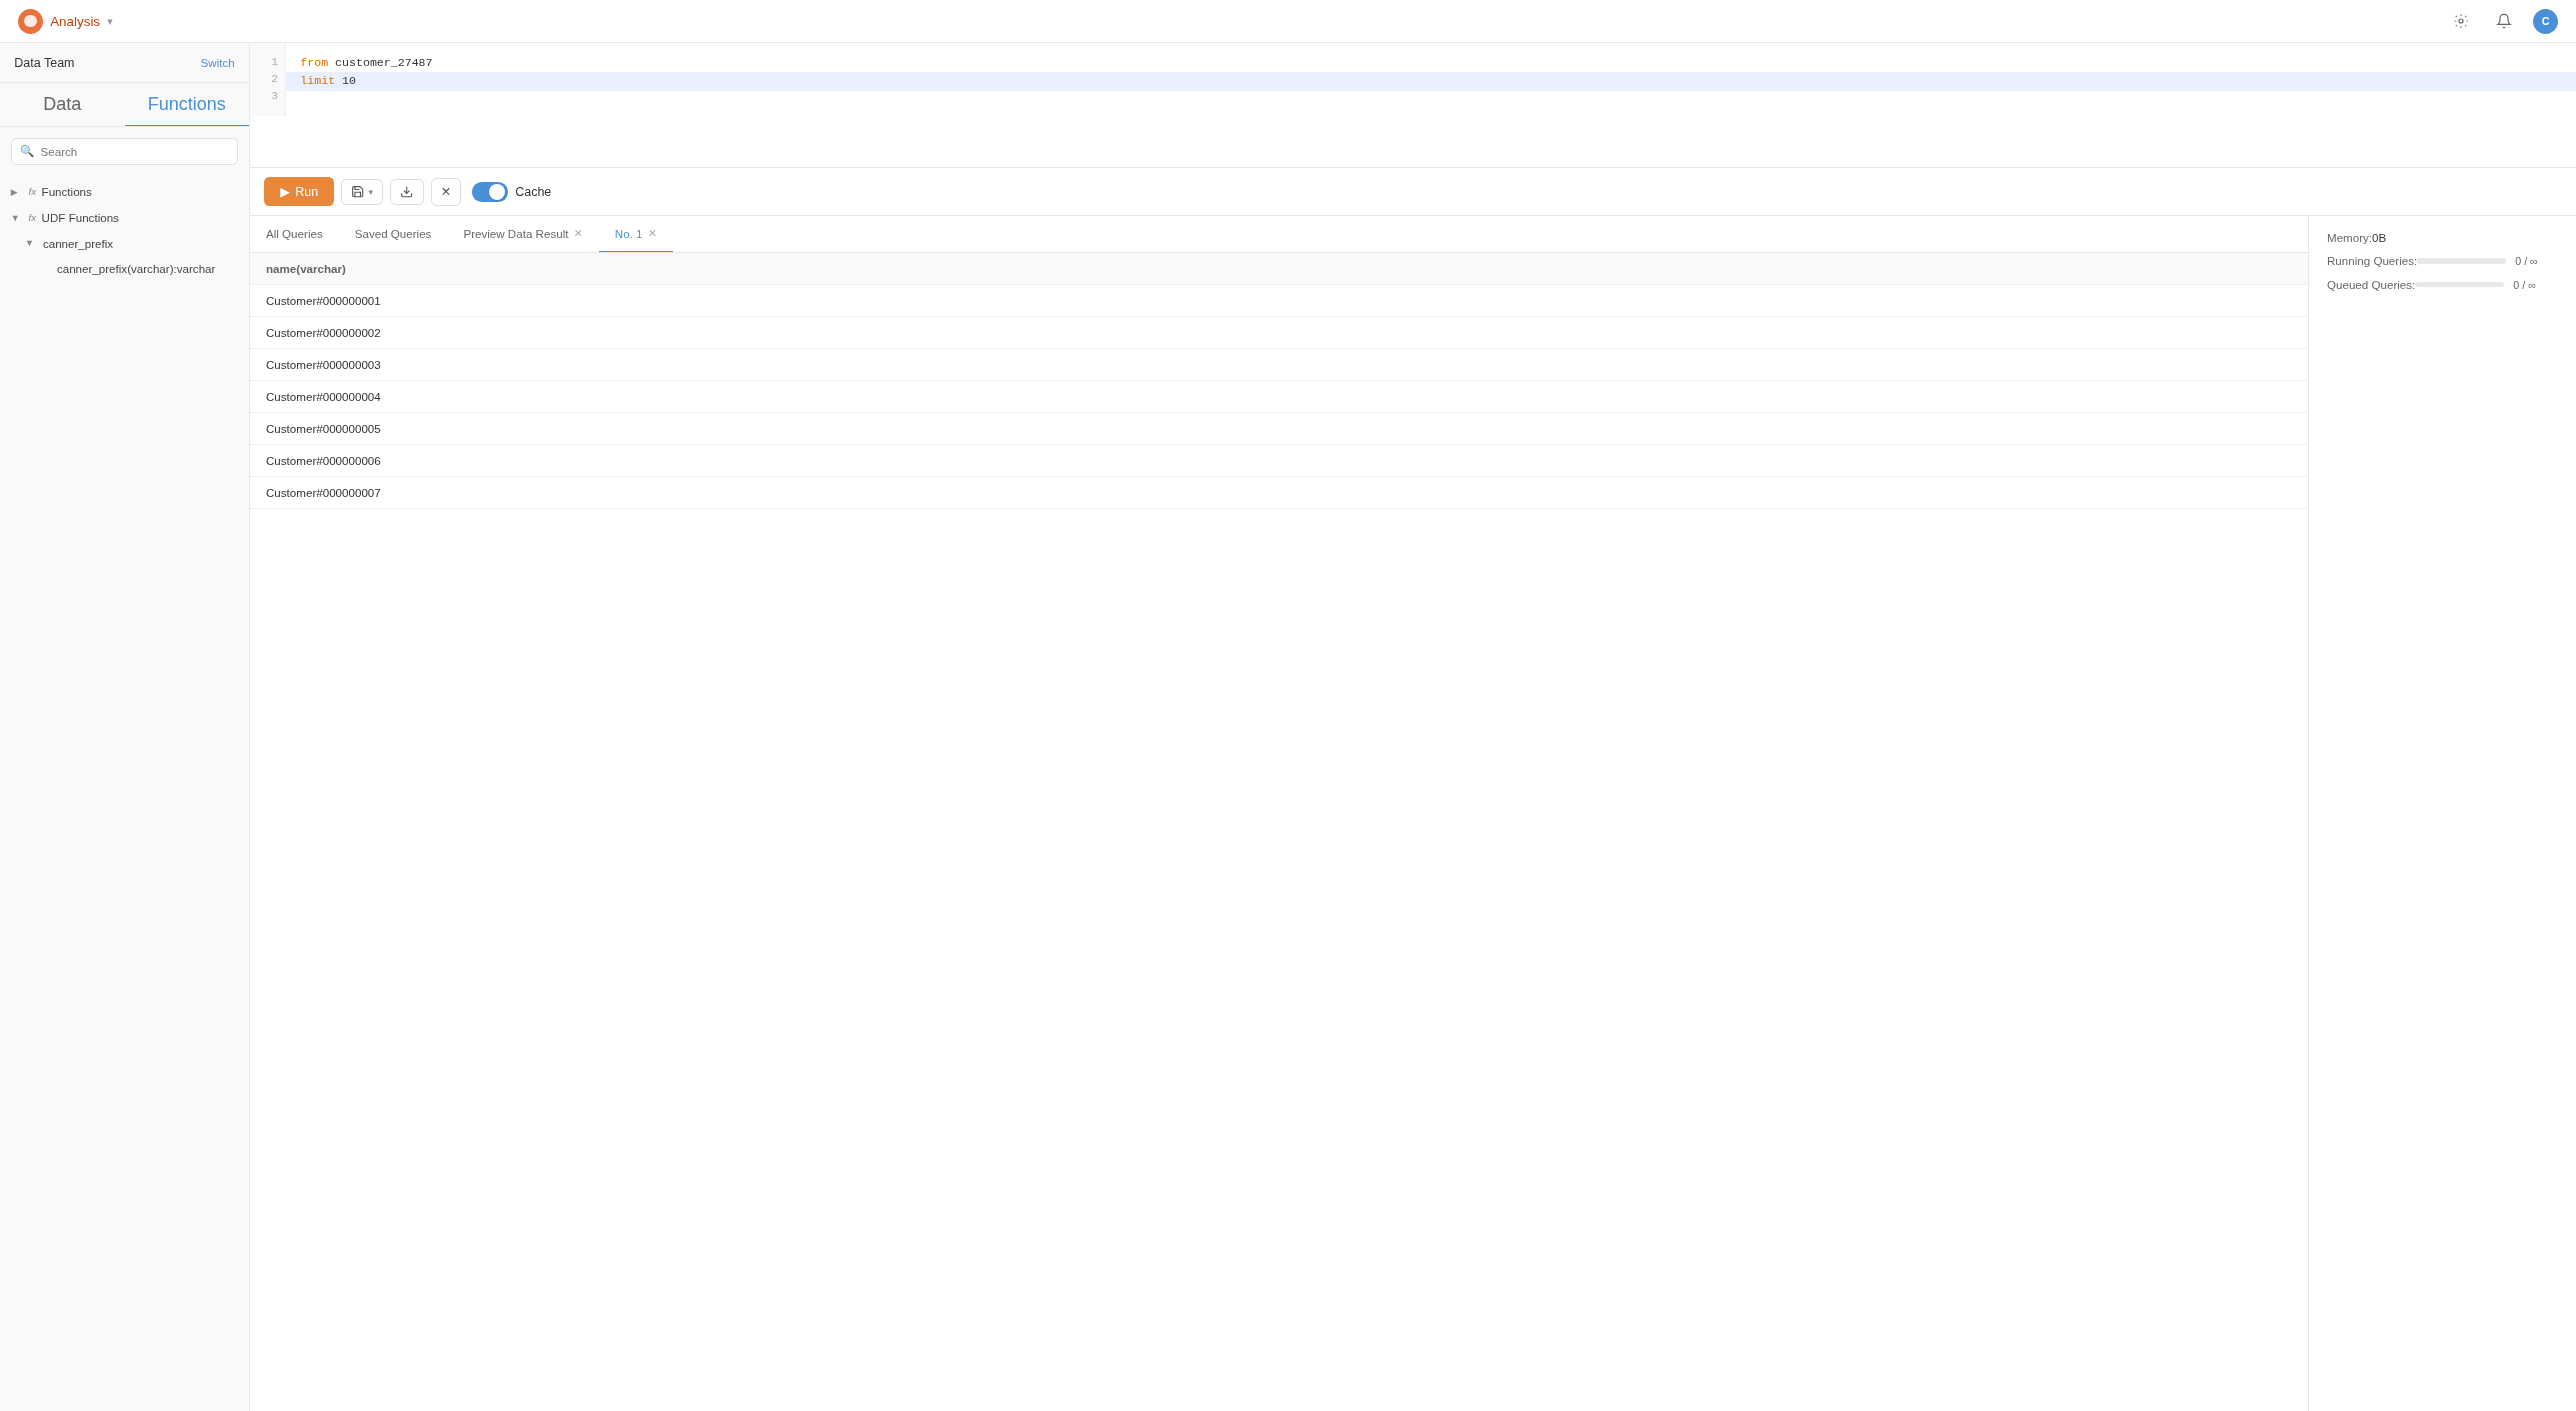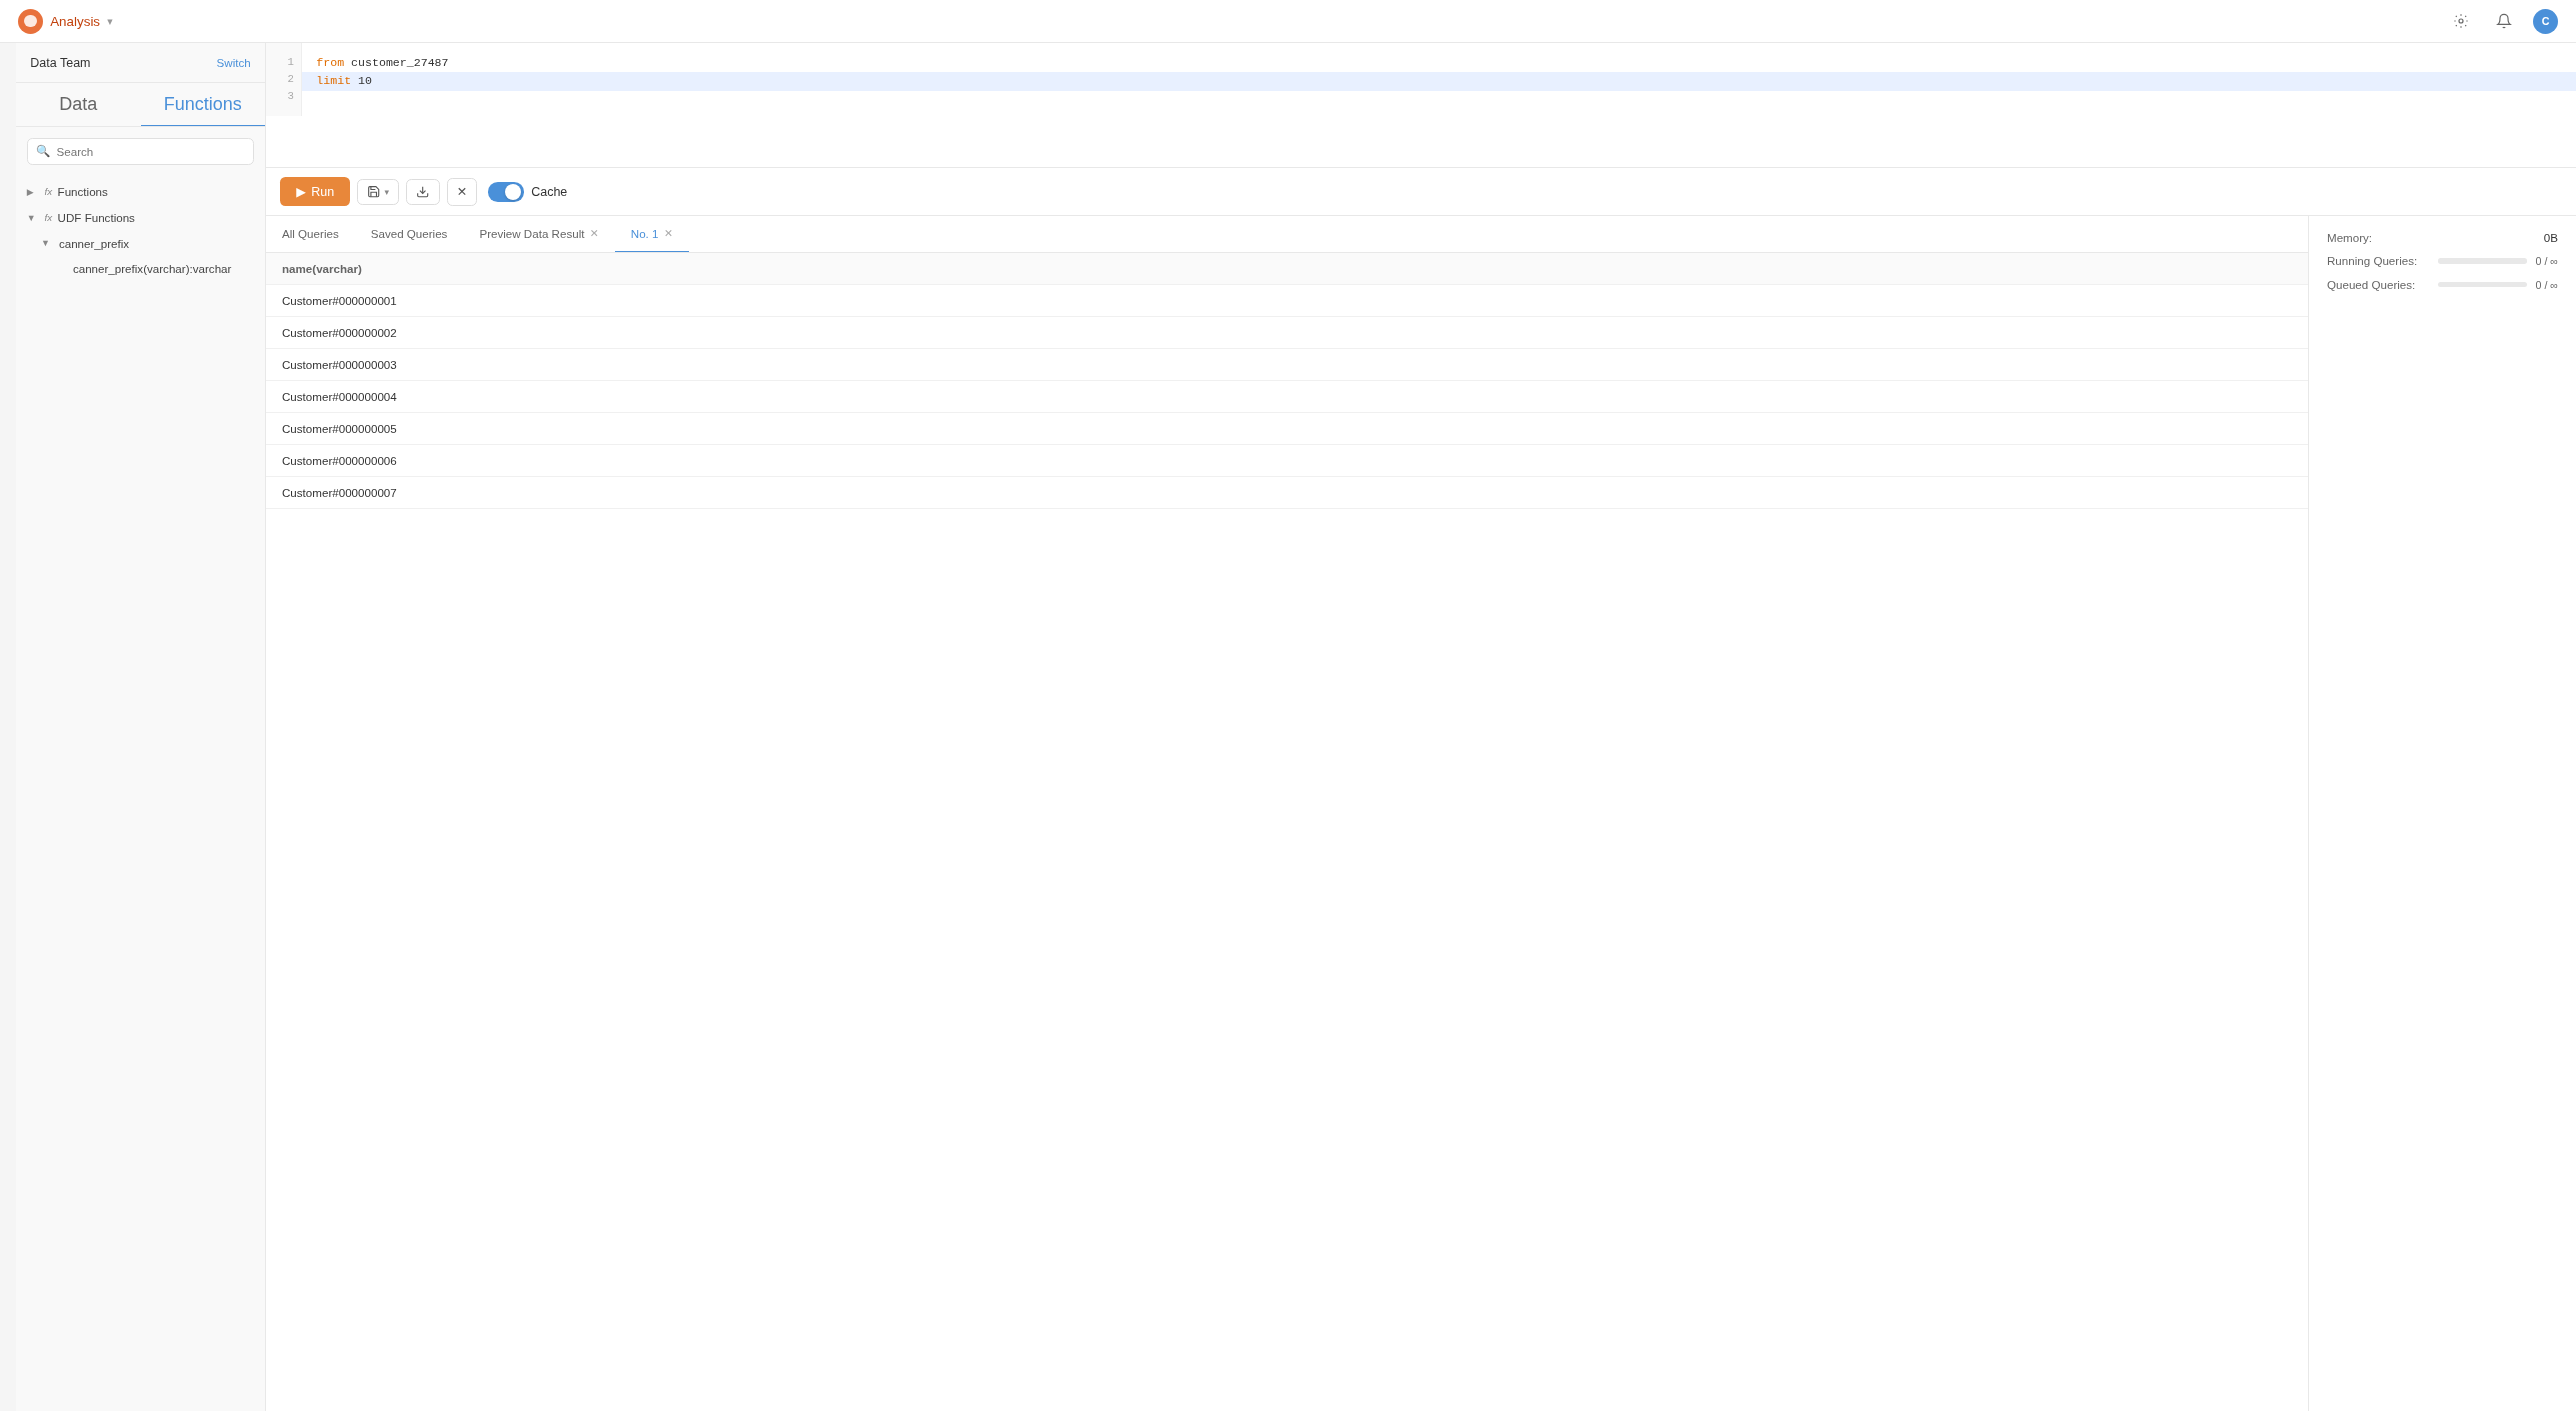--- a/index.html
+++ b/index.html
@@ -12,21 +12,21 @@
     .topbar-left { display: flex; align-items: center; gap: 7.2px; }
     .topbar-logo { width: 25px; height: 25px; background: #e8713c; border-radius: 50%; display: flex; align-items: center; justify-content: center; }
     .topbar-logo-inner { width: 12.5px; height: 12.5px; background: #fff; border-radius: 50%; opacity: 0.85; }
     .topbar-title { font-size: 13.4px; font-weight: 500; color: #c2410c; }
     .topbar-chevron { color: #999; font-size: 10.7px; }
     .topbar-right { display: flex; align-items: center; gap: 14.3px; }
     .icon-btn { width: 29px; height: 29px; display: flex; align-items: center; justify-content: center; cursor: pointer; color: #666; border-radius: 50%; }
     .avatar { width: 25px; height: 25px; background: #4a90d9; border-radius: 50%; display: flex; align-items: center; justify-content: center; color: #fff; font-size: 10.7px; font-weight: 600; cursor: pointer; }
 
     
-    .main-layout { display: flex; flex: 1; overflow: hidden; margin-left: 16px; }
+    .main-layout { display: flex; flex: 1; overflow: hidden; }
 
     
     .sidebar { width: 250px; background: #f9f9f9; border-right: 0.9px solid #e8e8e8; display: flex; flex-direction: column; overflow: hidden; }
     .sidebar-team { display: flex; align-items: center; justify-content: space-between; padding: 12.5px 14.3px; border-bottom: 0.9px solid #e8e8e8; }
     .sidebar-team-name { font-size: 12.5px; color: #333; font-weight: 500; }
     .sidebar-team-switch { font-size: 11.6px; color: #4a90d9; cursor: pointer; text-align: right; }
 
     .sidebar-tabs { display: flex; border-bottom: 0.9px solid #e8e8e8; background: #f9f9f9; }
     .sidebar-tab { flex: 1; text-align: center; padding: 10.7px 0; font-size: 18px; cursor: pointer; color: #666; border-bottom: 1.8px solid transparent; }
     .sidebar-tab.active { color: #4a90d9; border-bottom: 1.8px solid #4a90d9; font-weight: 500; }
@@ -75,21 +75,21 @@
     .results-tab { padding: 10.7px 16px; font-size: 11.6px; cursor: pointer; color: #666; border-bottom: 1.8px solid transparent; white-space: nowrap; display: flex; align-items: center; gap: 5.4px; }
     .results-tab.active { color: #4a90d9; border-bottom: 1.8px solid #4a90d9; font-weight: 500; justify-content: flex-end; }
     .results-tab .tab-close { color: #aaa; font-size: 10.7px; cursor: pointer; }
 
     .results-table { flex: 1; overflow: auto; background: #fff; }
     .result-row { display: flex; align-items: center; padding: 9px 16px; border-bottom: 0.9px solid #f0f0f0; font-size: 11.6px; color: #333; }
     .result-row.header { font-size: 11.6px; color: #666; background: #fafafa; font-weight: 700; }
 
     
     .stats-panel { width: 268px; background: #fff; border-left: 0.9px solid #e8e8e8; padding: 14.3px 18px; display: flex; flex-direction: column; gap: 10.7px; }
-    .stats-row { display: flex; align-items: center; justify-content: space-between; }
+    .stats-row { display: flex; align-items: center; }
     .stats-label { font-size: 11.6px; color: #666; }
     .stats-value { font-size: 11.6px; color: #333; font-weight: 500; }
     .stats-bar-wrap { display: flex; align-items: center; gap: 9px; }
     .stats-bar { width: 89px; height: 5.4px; background: #e8e8e8; border-radius: 2.7px; }
     .stats-bar-fill { height: 100%; background: #d0d0d0; border-radius: 2.7px; }
     .stats-bar-value { font-size: 10.7px; color: #666; }
   </style>
 </head>
 <body>
 

